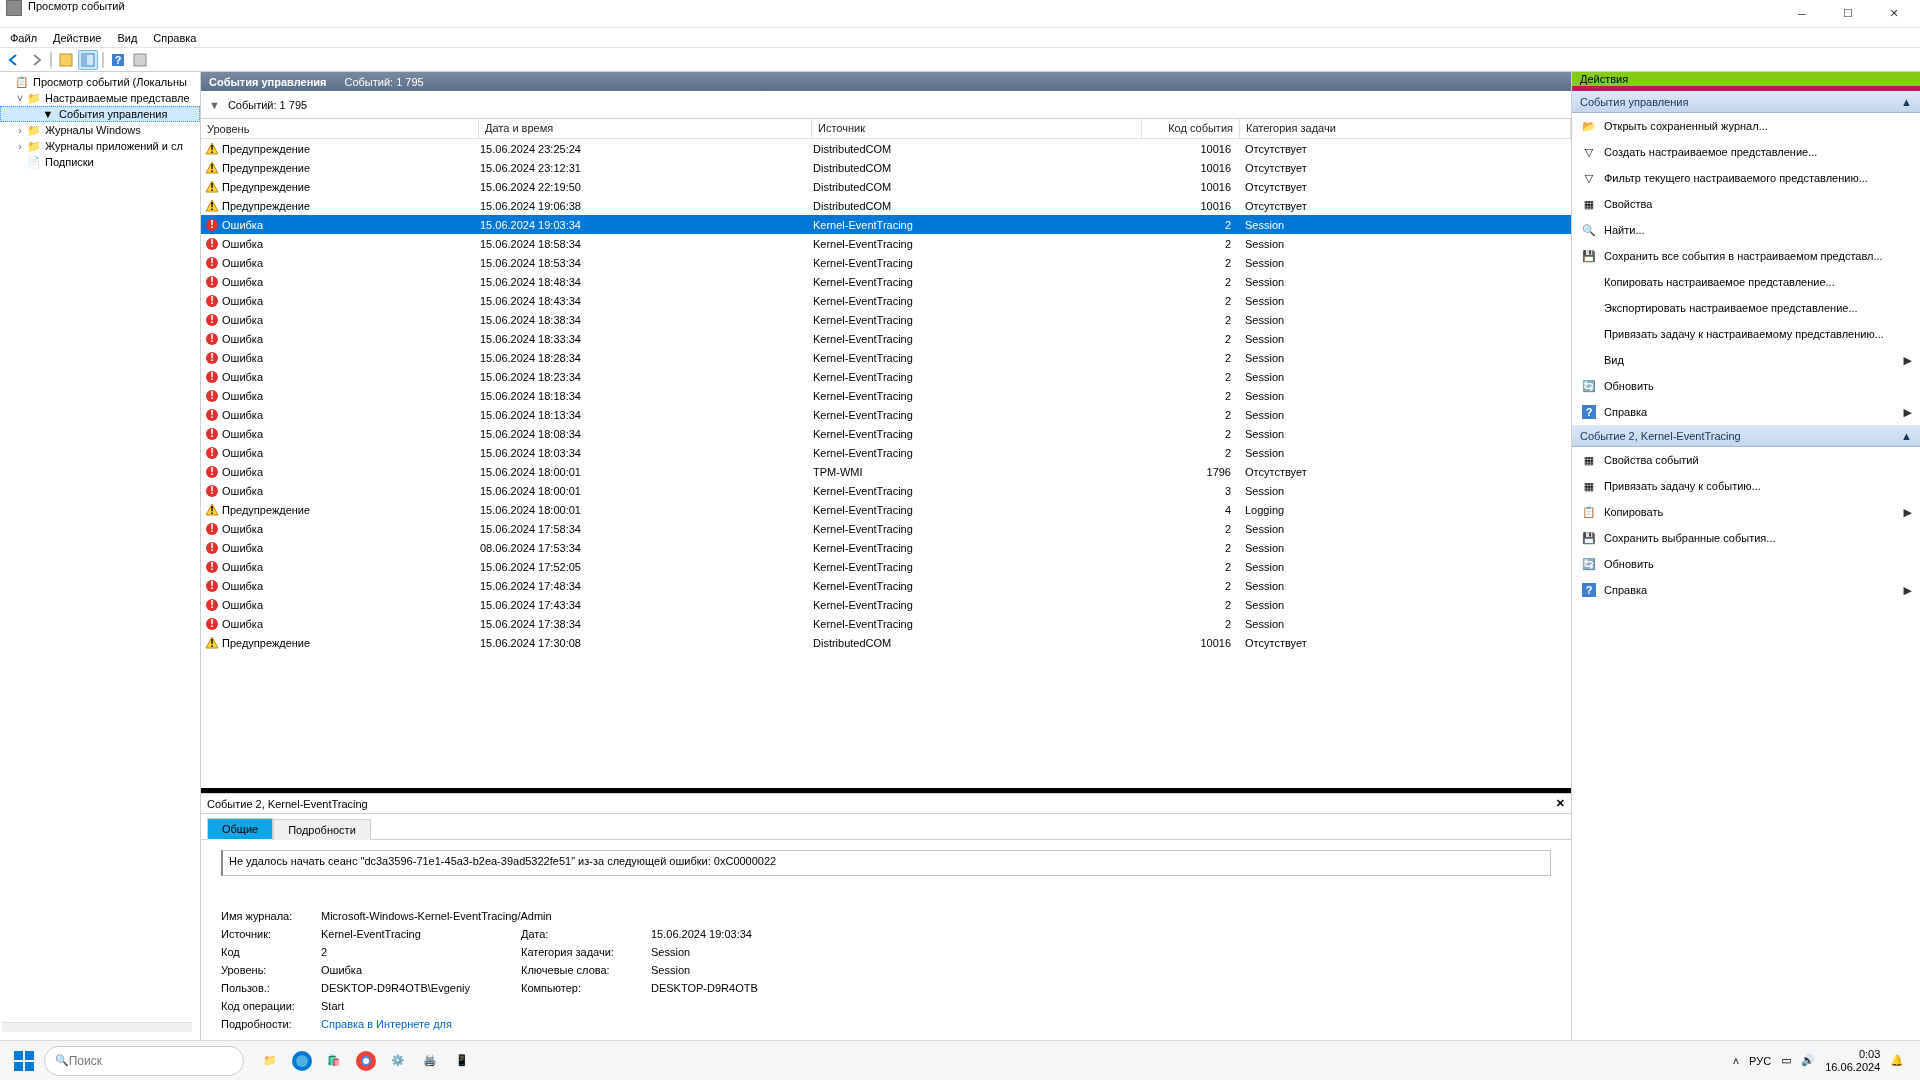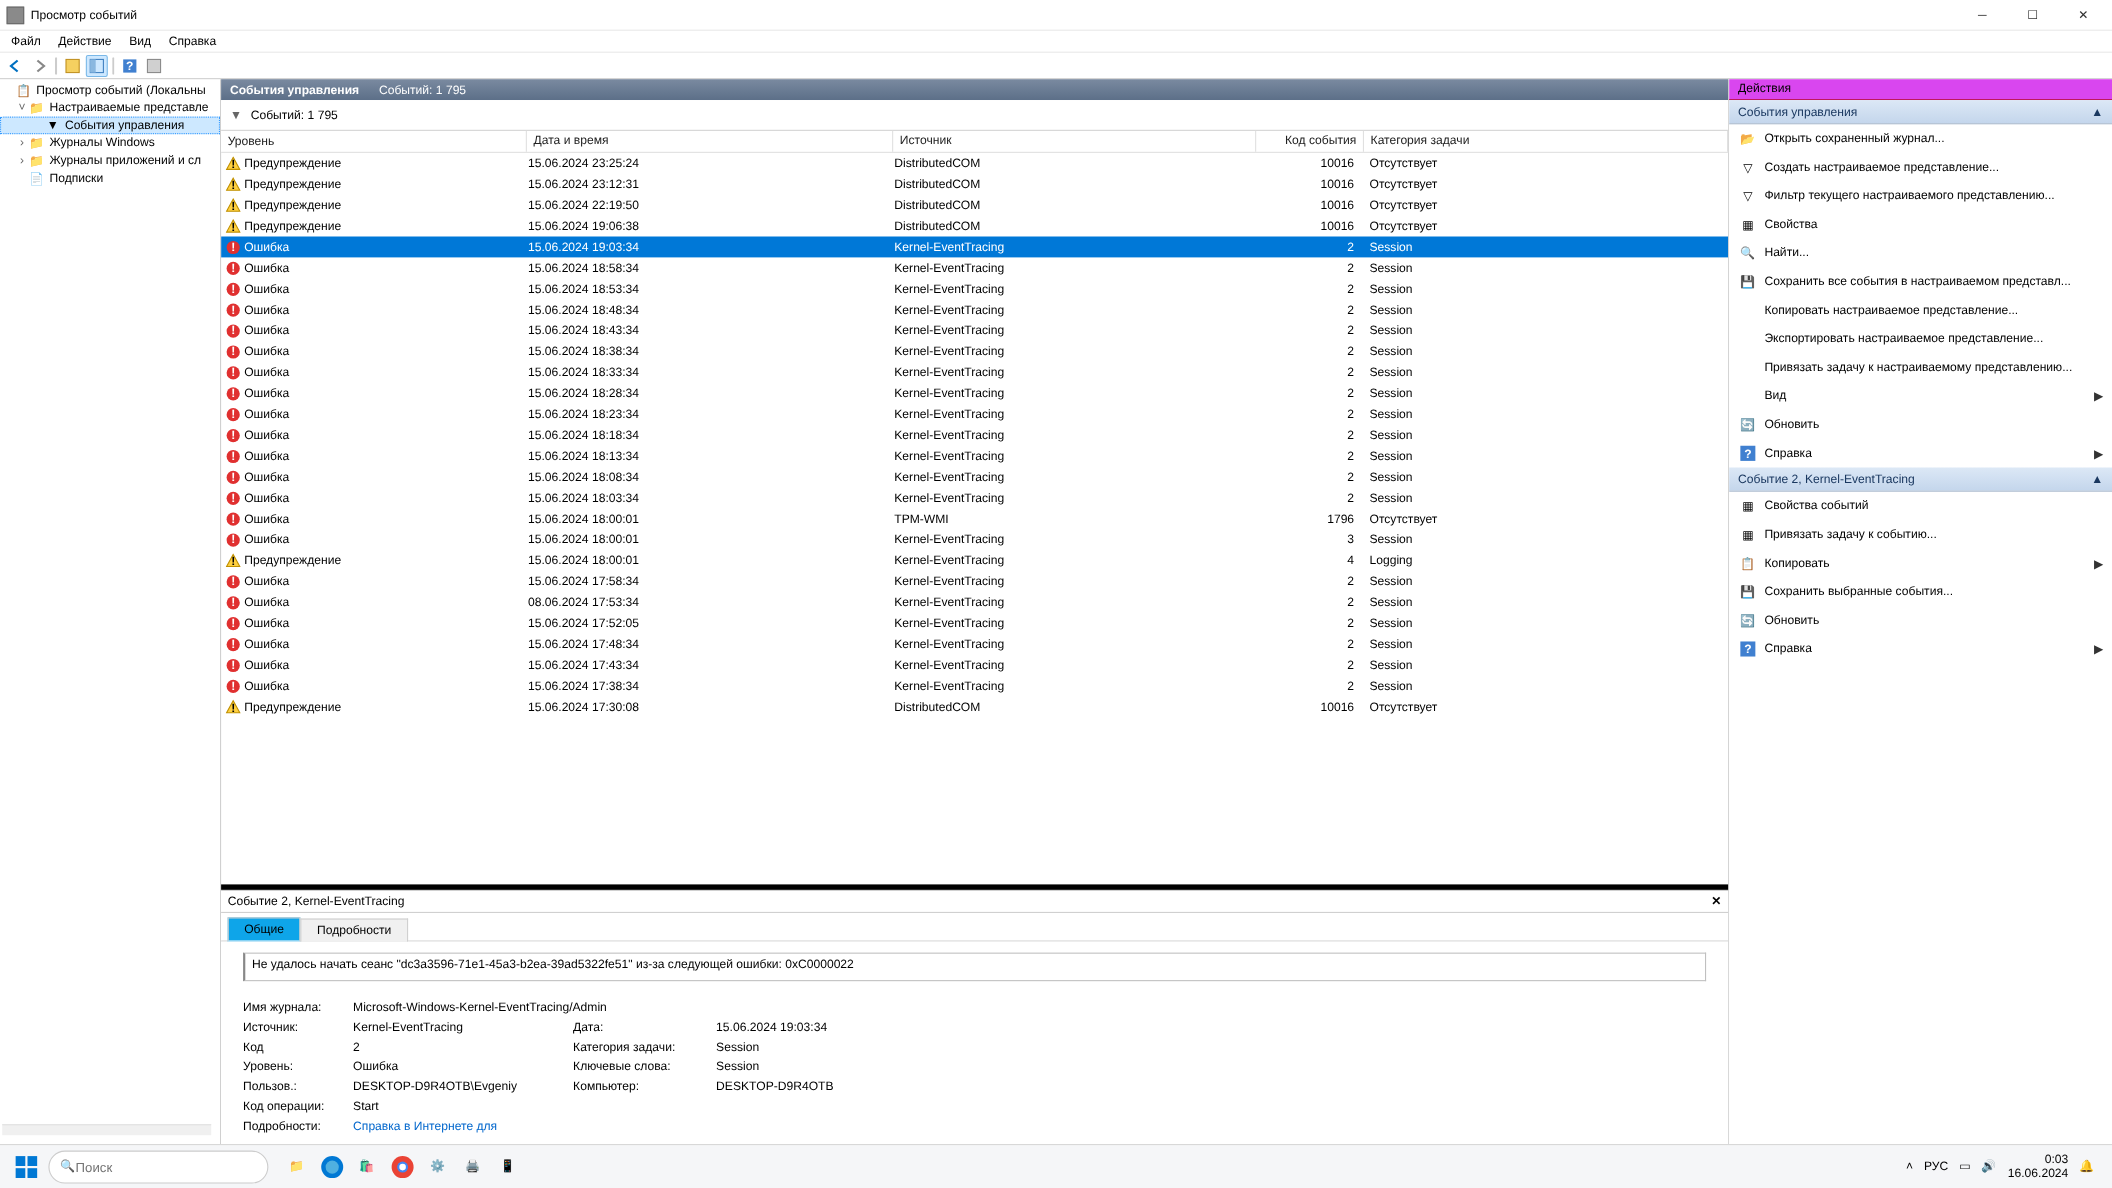--- a/index.html
+++ b/index.html
@@ -1,18 +1,18 @@
 <!DOCTYPE html>
 <html><head>
 <meta charset="utf-8">
 <style>
 *{box-sizing:border-box;font-family:"Segoe UI",Tahoma,sans-serif;font-size:11px;margin:0;padding:0}
 html,body{width:1920px;height:1080px;overflow:hidden;background:#fff}
 .win{display:flex;flex-direction:column;width:100%;height:100%}
-.titlebar{height:28px;display:flex;align-items:center;padding:0 6px;border-bottom:1px solid #e5e5e5;background:#fff}
+.titlebar{height:28px;display:flex;align-items:flex-start;padding:0 6px;border-bottom:1px solid #e5e5e5;background:#fff}
 .titlebar .ico{width:16px;height:16px;background:#8a8a8a;border:1px solid #6a6a6a;margin-right:6px}
 .titlebar .title{flex:1}
 .winbtns{display:flex;gap:18px;height:100%;align-items:center;padding:0 6px}
 .winbtn{width:28px;height:20px;display:flex;align-items:center;justify-content:center;color:#333;cursor:pointer}
 .menubar{height:20px;display:flex;align-items:center;padding:0 2px;background:#fff;border-bottom:1px solid #e5e5e5}
 .menubar span{padding:2px 8px;cursor:pointer}
 .toolbar{height:24px;display:flex;align-items:center;padding:0 4px;gap:2px;background:#fff;border-bottom:1px solid #d0d0d0}
 .tbtn{width:20px;height:20px;display:flex;align-items:center;justify-content:center;border:1px solid transparent;border-radius:2px;cursor:pointer}
 .tbtn.sep{width:1px;height:16px;background:#ccc;margin:0 2px;cursor:default}
 .body{flex:1;display:flex;min-height:0}
@@ -39,26 +39,26 @@
 .c-id{width:98px;text-align:right;padding-right:10px}
 .c-cat{flex:1;padding-left:4px}
 .detail{display:flex;flex-direction:column;border-top:1px solid #d0d0d0}
 .detail-hdr{height:20px;display:flex;align-items:center;justify-content:space-between;padding:0 6px;border-bottom:1px solid #d0d0d0;background:#fff}
 .detail-hdr .x{cursor:pointer;font-weight:bold}
 .tabs{height:26px;display:flex;align-items:flex-end;padding:0 6px;border-bottom:1px solid #d0d0d0;background:#fff;gap:0}
 .tab{padding:4px 14px;border:1px solid #d0d0d0;border-bottom:none;background:#fff;cursor:pointer;position:relative;top:1px}
 .tab.active{background:#0ea5e9;border-bottom:1px solid #fff}
 .tab:not(.active){background:#f0f0f0}
 .dbody{padding:10px 20px;background:#fff}
-.msg{border:1px solid #c0c0c0;border-left:2px solid #888;padding:4px 6px;margin-bottom:18px;min-height:26px}
+.msg{border:1px solid #c0c0c0;border-left:2px solid #888;padding:4px 6px;margin-bottom:34px;min-height:26px}
 .dgrid{display:grid;grid-template-columns:90px 190px 120px auto;row-gap:6px;column-gap:10px}
 .dgrid .lbl{color:#000}
 .dgrid a{color:#0066cc;cursor:pointer}
 .actions{width:348px;display:flex;flex-direction:column;background:#fff}
-.ah{height:19px;background:#d946ef;border-bottom:1px solid #be185d;display:flex;align-items:center;padding:0 8px}
+.ah{height:19px;background:#84cc16;border-bottom:5px solid #be185d;display:flex;align-items:center;padding:0 8px}
 .asub{height:22px;background:linear-gradient(#dce8f6,#c4d6ec);border-bottom:1px solid #a8b8cc;display:flex;align-items:center;justify-content:space-between;padding:0 8px;color:#1a3860}
 .ai{height:26px;display:flex;align-items:center;padding:0 8px;cursor:pointer}
 .ai .ic{width:18px;display:inline-flex;align-items:center;justify-content:center;margin-right:6px}
 .ai .arr{margin-left:auto;color:#333}
 .taskbar{height:40px;background:#f5f6f8;border-top:1px solid #d8d8d8;display:flex;align-items:center;padding:0 8px}
 .start{width:32px;height:32px;display:flex;align-items:center;justify-content:center;margin-right:4px;cursor:pointer}
 .search{display:flex;align-items:center;height:30px;border:1px solid #ccc;border-radius:16px;padding:0 10px;width:200px;background:#fff;margin-right:10px}
 .search input{border:none;outline:none;flex:1;font-size:12px;background:transparent}
 .tico{width:32px;height:32px;display:flex;align-items:center;justify-content:center;cursor:pointer;border-radius:4px}
 .tray{margin-left:auto;display:flex;align-items:center;gap:10px;padding-right:8px}

